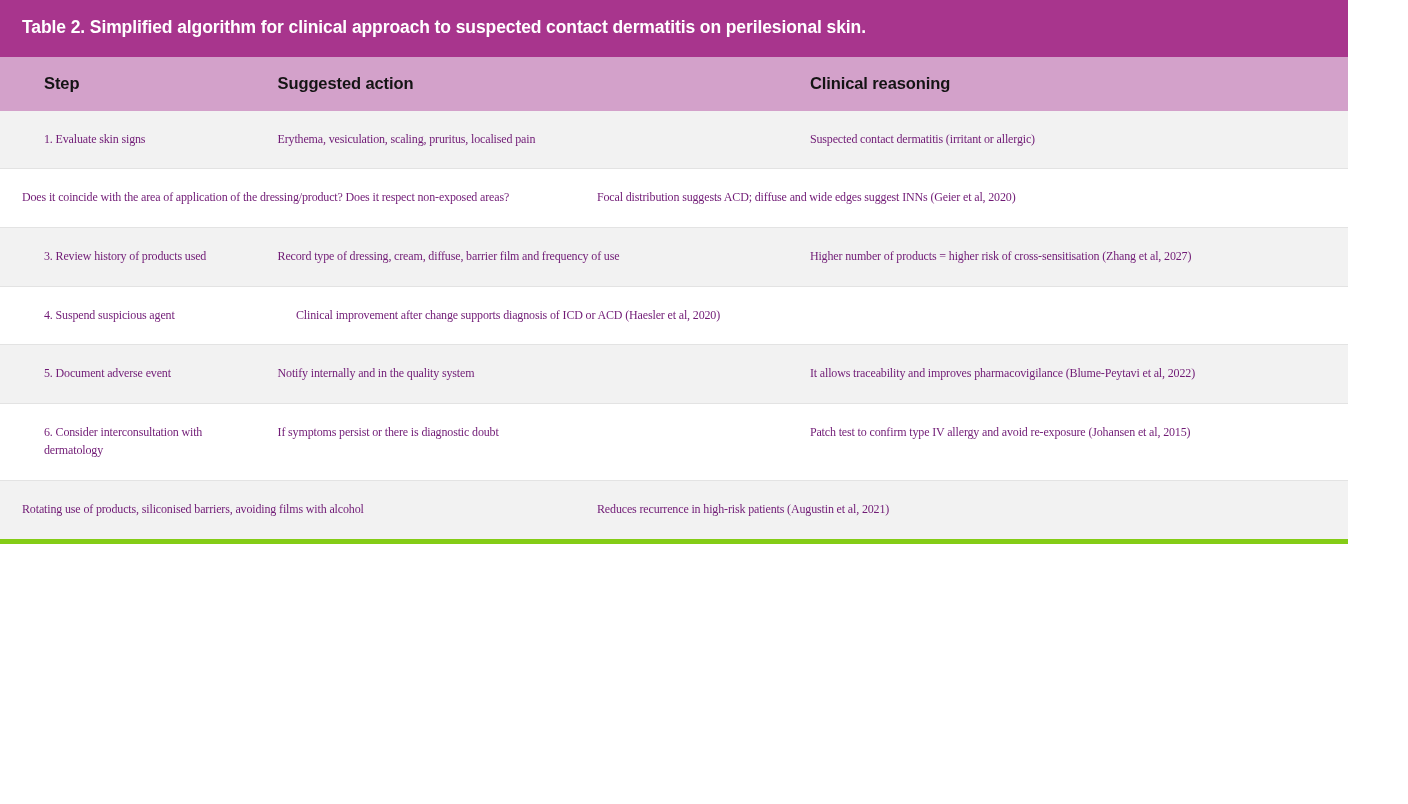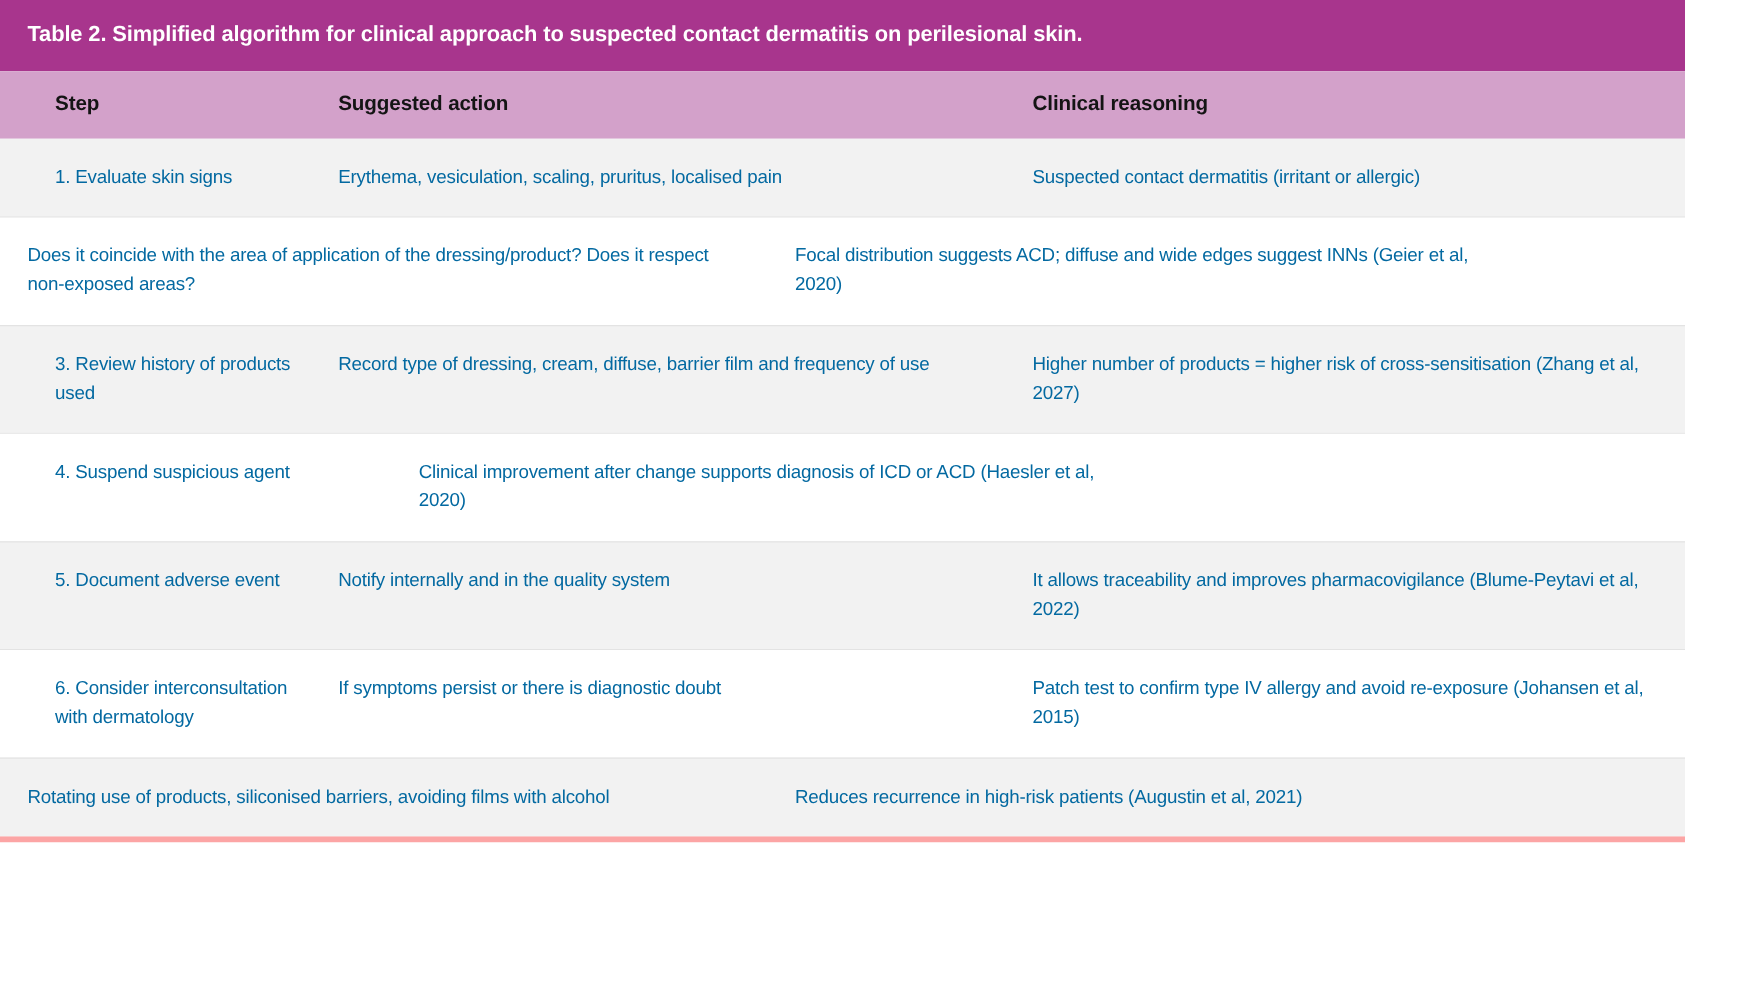--- a/index.html
+++ b/index.html
@@ -11,21 +11,21 @@
   body {
     width: 1408px;
     height: 804px;
     font-family: "Liberation Sans", sans-serif;
     -webkit-font-smoothing: antialiased;
   }
 
   .table-wrap {
     width: 1348px;
     box-sizing: border-box;
-    border-bottom: 5px solid #fca5a5;
+    border-bottom: 5px solid #84cc16;
   }
 
   
   .table-title {
     background: #a8358d;
     color: #ffffff;
     font-size: 17.5px;
     font-weight: bold;
     letter-spacing: -0.1px;
     padding: 17px 22px 18px 22px;
@@ -35,38 +35,39 @@
 
   
   .row {
     display: flex;
     align-items: flex-start;
     box-sizing: border-box;
   }
 
   .col-step      { width: 252px; box-sizing: border-box; padding-right: 14px; margin-left: 22px; }
   .col-action    { width: 575px; box-sizing: border-box; padding-right: 26px; }
-  .col-reasoning { width: 581px; box-sizing: border-box; padding-right: 28px; margin-left: 39px; }
+  .col-reasoning { width: 581px; box-sizing: border-box; padding-right: 28px; }
 
   .header-row {
     background: #d3a1ca;
     color: #141414;
     font-size: 16.5px;
     font-weight: bold;
     padding: 17px 0 18px 22px;
     letter-spacing: -0.1px;
   }
 
   .data-row {
-    font-size: 15px;
-    color: #0369a1;
+    font-size: 12px;
+    color: #701a75;
     padding: 19px 0 20px 22px;
     line-height: 1.55;
     letter-spacing: -0.15px;
     border-top: 1px solid #e3e3e3;
+    font-family: Liberation Serif, serif;
   }
   .data-row.shaded { background: #f2f2f2; }
   .data-row.plain  { background: #ffffff; }
   .data-row.first  { border-top: none; }
 
   .cell { white-space: pre-wrap; }
 
   .fill {
     background: #ffffff;
     height: 28px;

